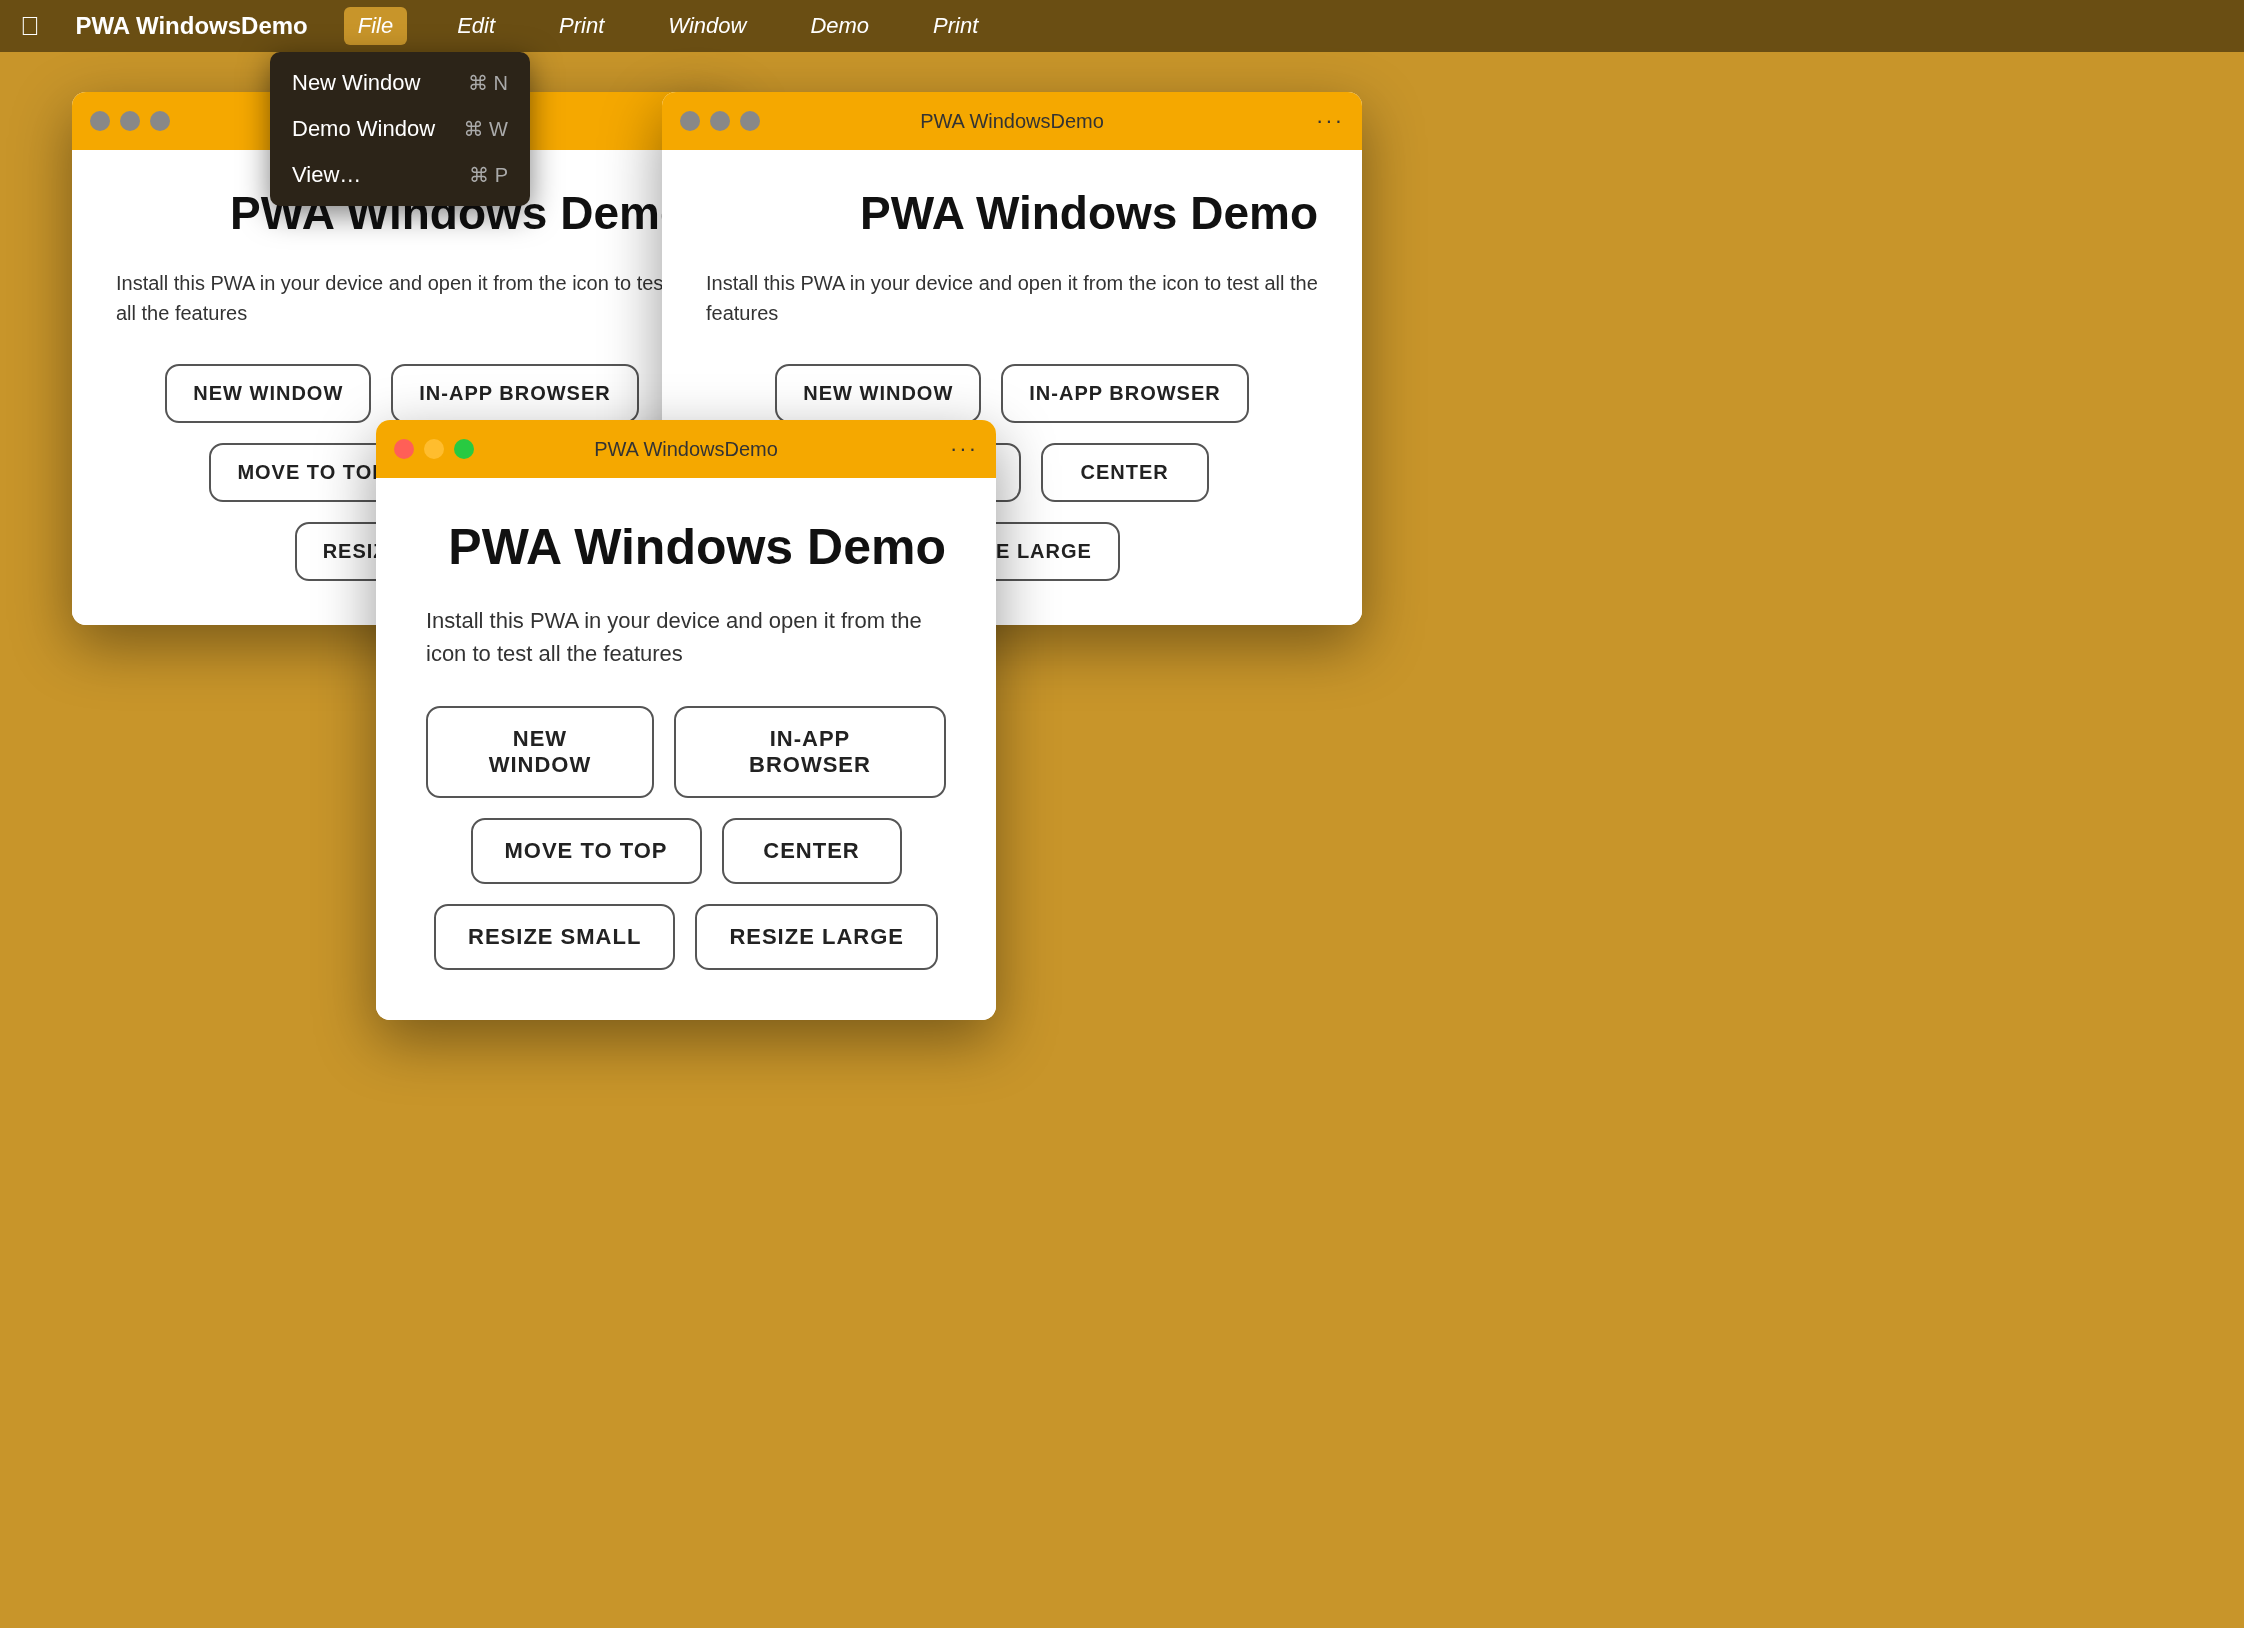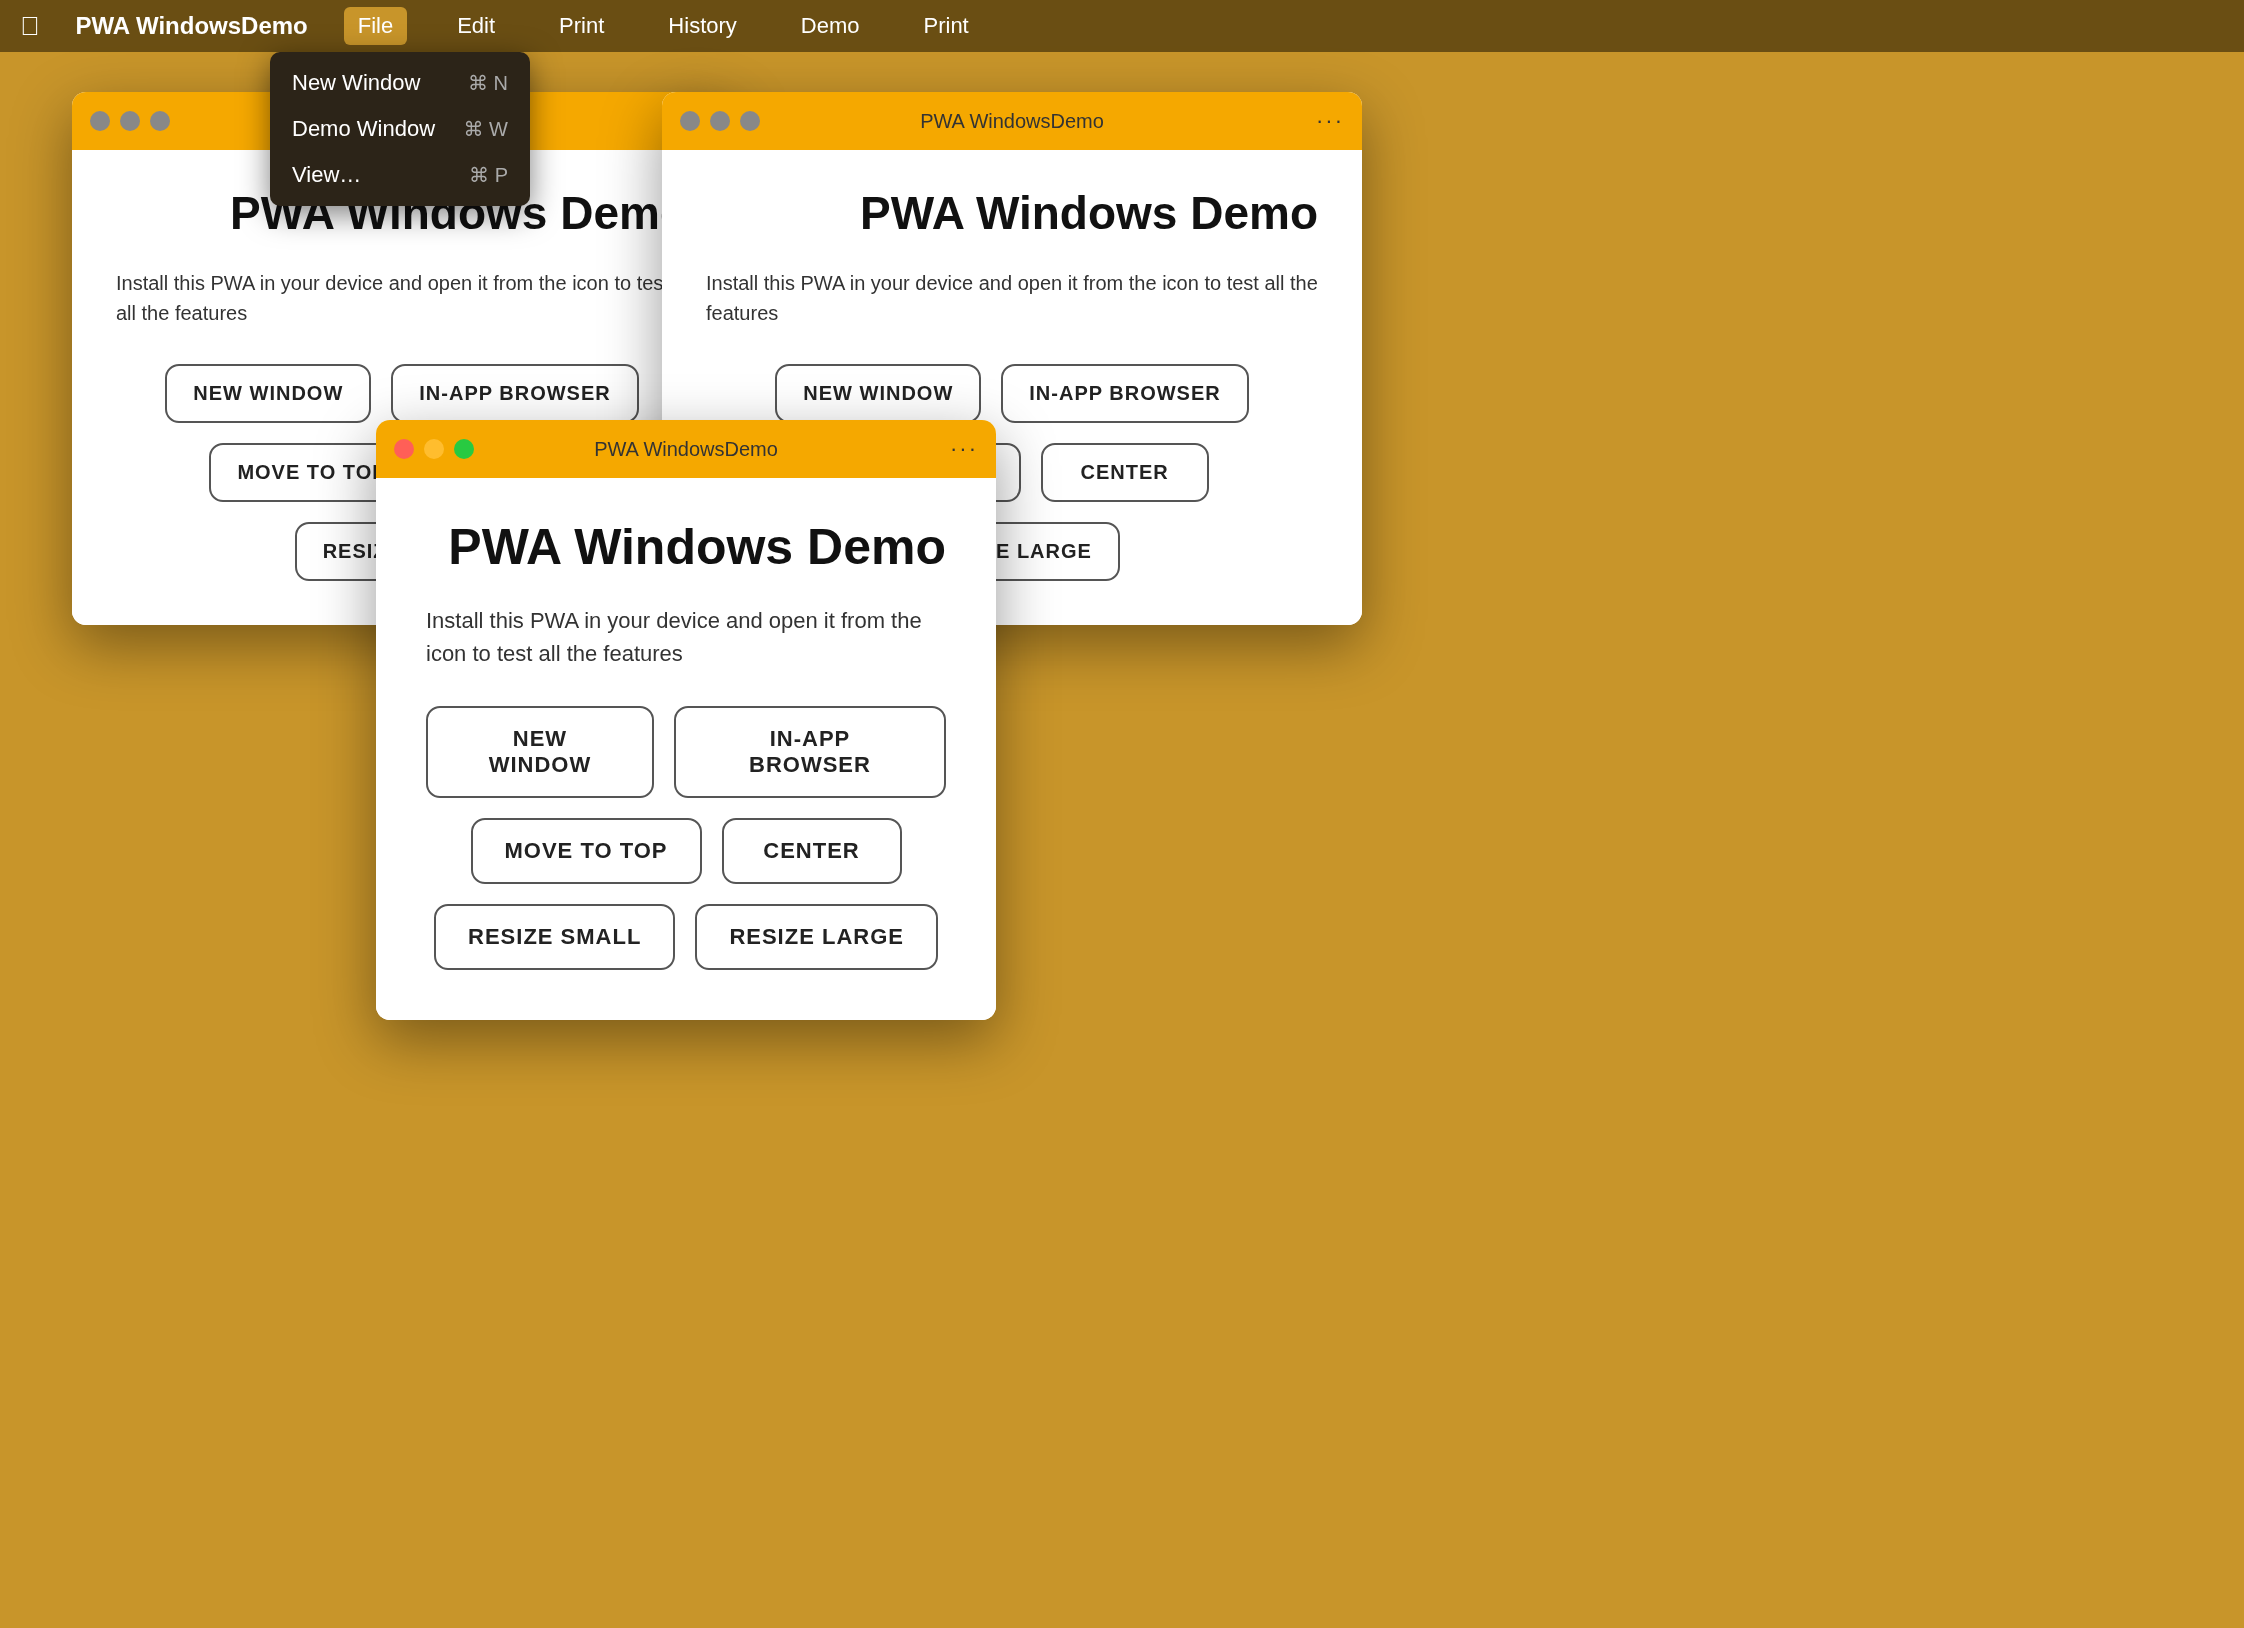--- a/index.html
+++ b/index.html
@@ -33,20 +33,21 @@
       font-size: 24px;
       font-weight: 600;
       color: white;
     }
     .menubar-item {
       font-size: 22px;
       color: white;
       padding: 6px 14px;
       border-radius: 6px;
       cursor: pointer;
+      font-style: italic;
     }
     .menubar-item.active {
       background: #C8952A;
       color: white;
     }
 
     
     .dropdown-menu {
       position: absolute;
       top: 52px;
@@ -214,21 +215,21 @@
   </style>
 </head>
 <body>
 
 <div class="menubar">
   <span class="menubar-apple"></span>
   <span class="menubar-app-name">PWA WindowsDemo</span>
   <span class="menubar-item active">File</span>
   <span class="menubar-item">Edit</span>
   <span class="menubar-item">Print</span>
-  <span class="menubar-item">History</span>
+  <span class="menubar-item">Window</span>
   <span class="menubar-item">Demo</span>
   <span class="menubar-item">Print</span>
 </div>
 
 <div class="dropdown-menu">
   <div class="dropdown-item">
     <span>New Window</span>
     <span class="dropdown-shortcut">⌘ N</span>
   </div>
   <div class="dropdown-item">

